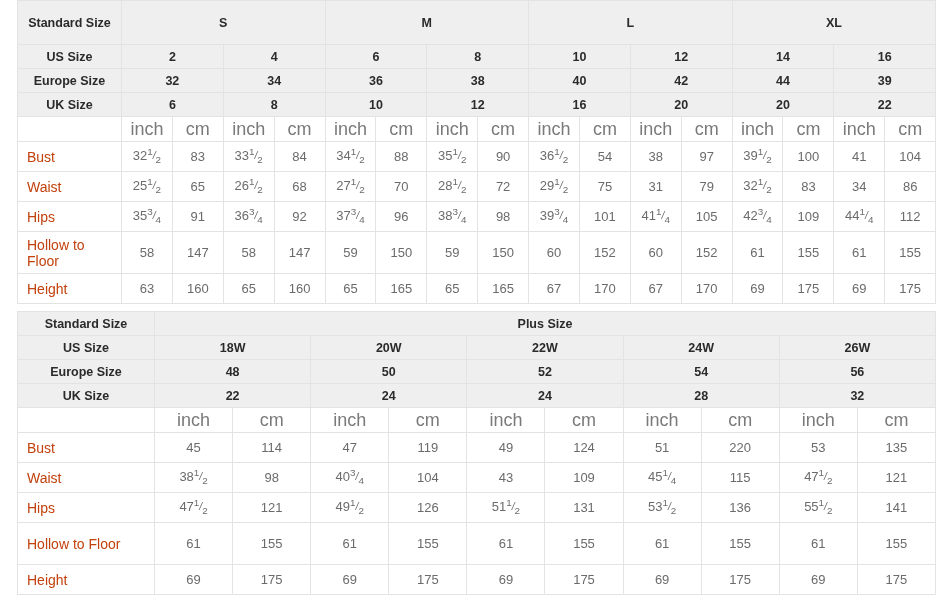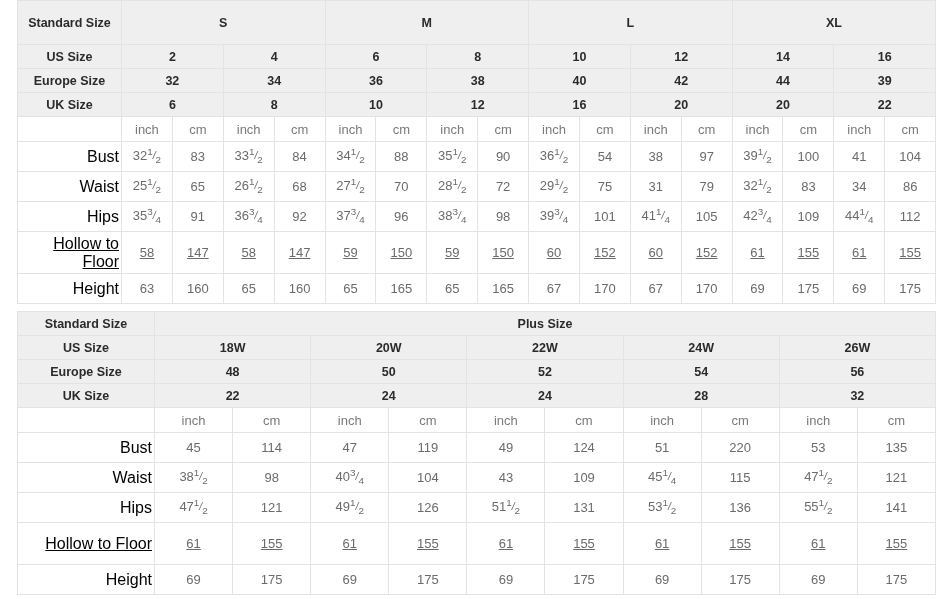--- a/index.html
+++ b/index.html
@@ -44,29 +44,29 @@
   }
   
   .drow td {
     background: #ffffff;
     color: #6b6b6b;
     font-weight: normal;
     font-size: 13px;
     border-color: #e6e6e6;
   }
   .drow td.rowlabel {
-    text-align: right;
+    text-align: left;
     padding-left: 9px;
-    color: #000000;
-    font-size: 16px;
+    color: #c2410c;
+    font-size: 14px;
   }
   .unitrow td {
     background: #ffffff;
     color: #7a7a7a;
-    font-size: 13px;
+    font-size: 18px;
     border-color: #e6e6e6;
   }
   .unitrow td.rowlabel {
     text-align: left;
   }
 
   
   .frac {
     display: inline-block;
     font-size: 0.80em;
@@ -101,21 +101,21 @@
 
   
   table.t2 { width: 918px; }
   table.t2 col.c-label { width: 137px; }
   table.t2 col.c-unit  { width: 78.1px; }
 
   tr.size-head td { height: 44px; }
   tr.hrow.small td { height: 24px; }
   tr.unitrow td { height: 25px; }
   tr.drow td { height: 30px; }
-  tr.drow.tall td { height: 42px; text-decoration: underline; }
+  tr.drow.tall td { height: 42px; }
 </style>
 </head>
 <body>
 
 <div class="page">
 
   <table class="size-table t1">
     <colgroup>
       <col class="c-label">
       <col class="c-unit">

